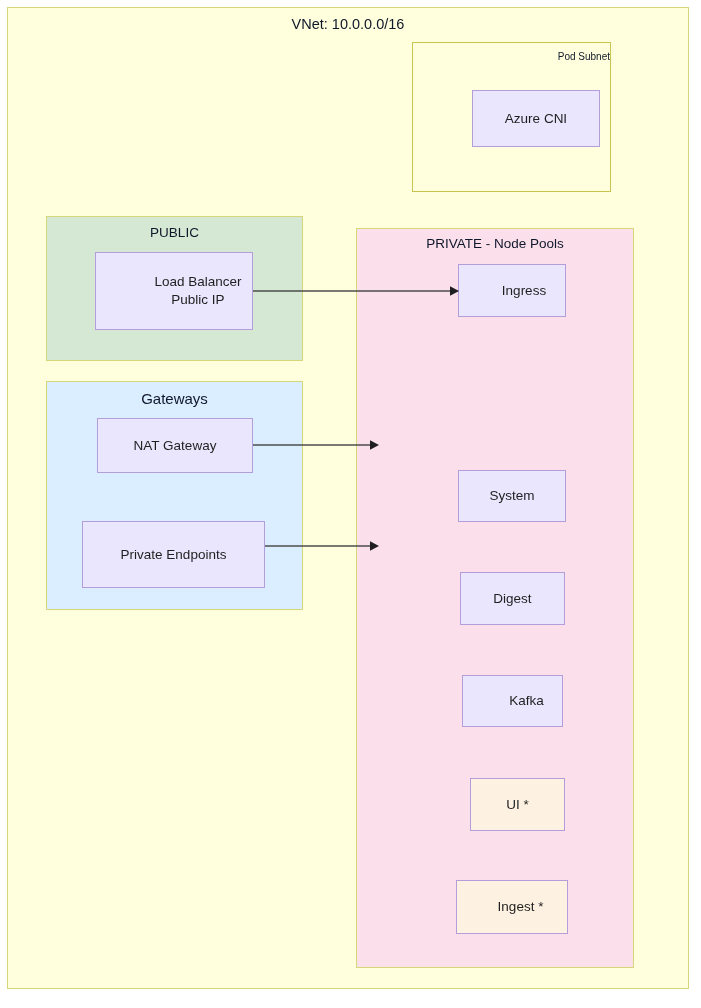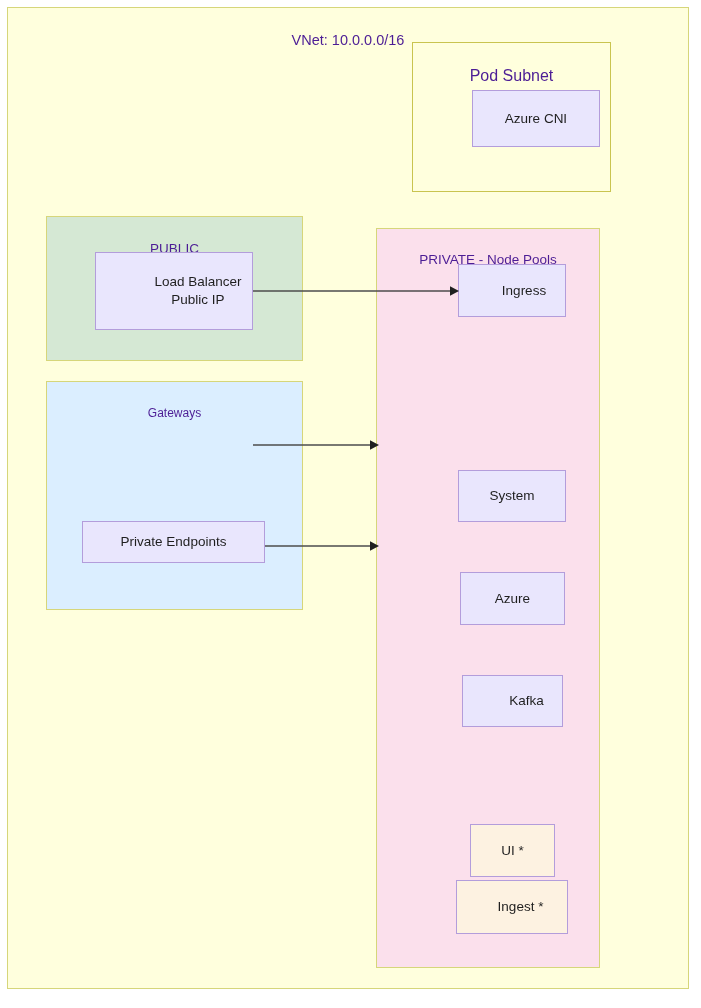--- a/index.html
+++ b/index.html
@@ -38,23 +38,22 @@
     position: absolute;
     box-sizing: border-box;
     border-style: solid;
     border-width: 1px;
   }
   .group > .group-label {
     position: absolute;
     left: 0;
     right: 0;
     text-align: center;
-    color: #4c1d95;
+    color: #0f172a;
     white-space: nowrap;
-    margin-top: 16px;
   }
 
   
   .vnet {
     left: 7px;
     top: 7px;
     width: 682px;
     height: 982px;
     background: #ffffdd;
     border-color: #d6d67a;
@@ -67,21 +66,22 @@
   .pod-subnet {
     left: 412px;
     top: 42px;
     width: 199px;
     height: 150px;
     background: #ffffdd;
     border-color: #c9c44f;
   }
   .pod-subnet > .group-label {
     top: 8px;
-    font-size: 16px;
+    font-size: 10px;
+    text-align: right;
   }
 
   .public {
     left: 46px;
     top: 216px;
     width: 257px;
     height: 145px;
     background: #d5e8d4;
     border-color: #d6d67a;
   }
@@ -93,27 +93,27 @@
   .gateways {
     left: 46px;
     top: 381px;
     width: 257px;
     height: 229px;
     background: #dbeeff;
     border-color: #d6d67a;
   }
   .gateways > .group-label {
     top: 8px;
-    font-size: 12px;
+    font-size: 15px;
   }
 
   .private {
-    left: 376px;
+    left: 356px;
     top: 228px;
-    width: 224px;
+    width: 278px;
     height: 740px;
     background: #fbe0ec;
     border-color: #d6d67a;
   }
   .private > .group-label {
     top: 7px;
     font-size: 13.5px;
   }
 
   
@@ -164,45 +164,48 @@
     <div class="group-label">PUBLIC</div>
   </div>
   <div class="node leaf fill-lavender" style="left:95px; top:252px; width:158px; height:78px;">
     <span class="two-line">Load Balancer
 Public IP</span>
   </div>
 
   <div class="group gateways">
     <div class="group-label">Gateways</div>
   </div>
-  <div class="node leaf fill-lavender" style="left:82px; top:521px; width:183px; height:42px;">
+  <div class="node leaf fill-lavender" style="left:97px; top:418px; width:156px; height:55px;">
+    <span>NAT Gateway</span>
+  </div>
+  <div class="node leaf fill-lavender" style="left:82px; top:521px; width:183px; height:67px;">
     <span>Private Endpoints</span>
   </div>
 
   <div class="group private">
     <div class="group-label">PRIVATE - Node Pools</div>
   </div>
 
   <div class="node leaf fill-lavender" style="left:458px; top:264px; width:108px; height:53px;padding-left:24px;">
     <span>Ingress</span>
   </div>
 
   <div class="node leaf fill-lavender" style="left:458px; top:470px; width:108px; height:52px;">
     <span>System</span>
   </div>
 
   <div class="node leaf fill-lavender" style="left:460px; top:572px; width:105px; height:53px;">
-    <span>Azure</span>
+    <span>Digest</span>
   </div>
 
   <div class="node leaf fill-lavender" style="left:462px; top:675px; width:101px; height:52px;padding-left:28px;">
     <span>Kafka</span>
   </div>
 
-  <div class="node leaf fill-cream" style="left:470px; top:824px; width:85px; height:53px;">
+  <div class="node leaf fill-cream" style="left:470px; top:778px; width:95px; height:53px;">
     <span>UI *</span>
   </div>
 
   <div class="node leaf fill-cream" style="left:456px; top:880px; width:112px; height:54px;padding-left:17px;">
     <span>Ingest *</span>
   </div>
 
   <svg id="arrow-layer" viewBox="0 0 701 1008">
 
     <g>

